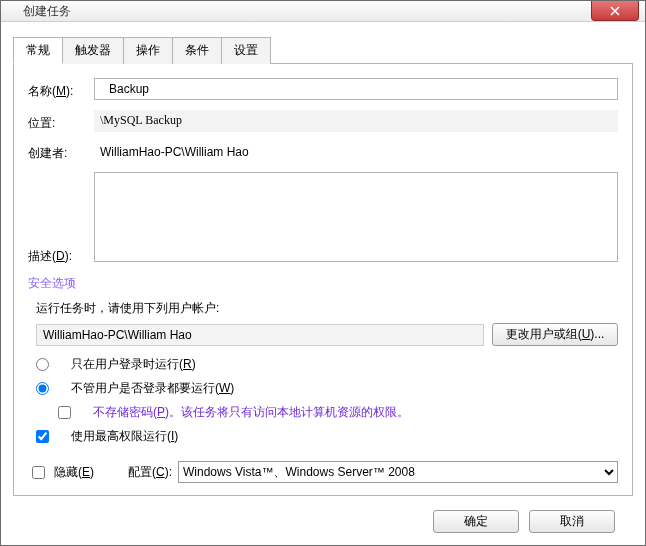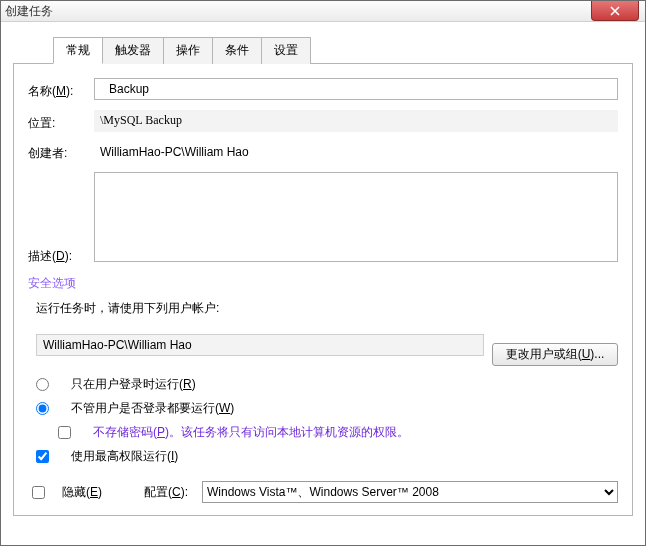--- a/index.html
+++ b/index.html
@@ -14,21 +14,21 @@
     display: flex;
     flex-direction: column;
   }
   
   .titlebar {
     height: 30px;
     background: linear-gradient(#fdfdfd, #ebebeb);
     border-bottom: 1px solid #d0d0d0;
     display: flex;
     align-items: center;
-    padding: 0 0 0 4px;
+    padding: 0 0 0 22px;
   }
   .titlebar .title { flex: 1; color: #333; font-size: 12px; }
   .close-btn {
     width: 48px; height: 20px;
     background: linear-gradient(#e67777, #c93b3b);
     border: 1px solid #8b2c2c;
     border-top: none;
     border-radius: 0 0 4px 4px;
     margin-right: 6px;
     display: flex; align-items: center; justify-content: center;
@@ -42,21 +42,21 @@
   .tab {
     padding: 4px 12px;
     border: 1px solid #b5b5b5;
     border-bottom: none;
     background: #f3f3f3;
     margin-right: -1px;
     cursor: pointer;
     position: relative;
     top: 1px;
   }
-  .tab.active { background: #fff; z-index: 2; border-bottom: 1px solid #fff; margin-left: 40px; }
+  .tab.active { background: #fff; z-index: 2; border-bottom: 1px solid #fff; }
   .tabpanel {
     border: 1px solid #b5b5b5;
     background: #fff;
     flex: 1;
     padding: 14px 14px 12px 14px;
   }
   
   .row { display: flex; align-items: flex-end; margin-bottom: 10px; }
   .row .label { width: 66px; color: #000; padding-top: 3px; }
   .row .field { flex: 1; }
@@ -82,29 +82,28 @@
   .account-display {
     flex: 1; height: 22px; border: 1px solid #cfcfcf;
     background: #f3f3f3; padding: 3px 6px;
   }
   button.win {
     height: 23px; padding: 0 12px;
     background: linear-gradient(#fdfdfd, #e7e7e7);
     border: 1px solid #9a9a9a; border-radius: 3px;
     font-family: inherit; font-size: 12px; cursor: pointer;
     min-width: 86px;
-    margin-top: 20px;
   }
   .opt { display: flex; align-items: center; margin: 7px 0 7px 8px; gap: 22px; }
   .opt input[type=radio], .opt input[type=checkbox] { margin: 0; }
   .opt.nested { margin-left: 30px; }
   .opt label { cursor: pointer; }
   .opt.disabled label { color: #6d28d9; }
   
-  .config-row { display: flex; align-items: center; gap: 14px; margin-top: 16px; }
+  .config-row { display: flex; align-items: center; gap: 6px; margin-top: 16px; }
   .config-row .cfg-label { width: 56px; text-align: right; }
   select.dropdown {
     flex: 1; height: 22px; border: 1px solid #9a9a9a;
     font-family: inherit; font-size: 12px; background: #fff;
     padding: 1px 0;
   }
   
   .footer {
     display: flex; justify-content: flex-end; gap: 10px;
     padding: 14px 18px 16px 0;

